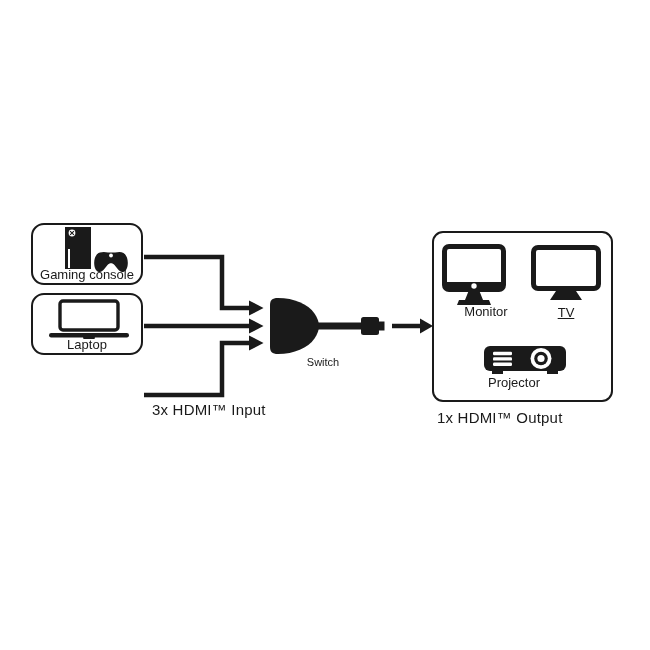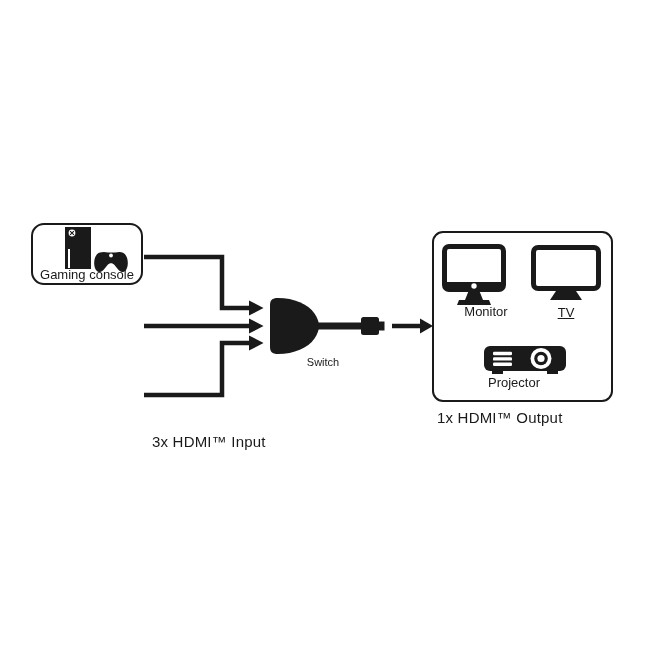--- a/index.html
+++ b/index.html
@@ -67,25 +67,33 @@
       <rect x="5" y="22" width="2" height="19" fill="#ffffff"></rect>
       <path d="M37 25.5 C40 24.5 43 25 45 25.5 L52 25.5 C55 25 58 24.5 60.5 26
                C63.5 28 65 32 64.8 36.5 C64.6 41 63 44.5 60 45 C58 45.3 56 44 54.5 41.8
                L51.5 38 C49.5 35.8 46.5 35.8 44.5 38 L41.5 41.8 C40 44 38 45.3 36 45
                C33 44.5 31.4 41 31.2 36.5 C31 32 32.5 28 35.5 26 Z" fill="#1a1a1a"></path>
       <circle cx="48" cy="28.5" r="1.9" fill="#ffffff"></circle>
     </svg>
     <div class="device-label">Gaming console</div>
   </div>
 
+  <div class="device-box" style="left:31px;top:293px;">
+    <svg class="device-icon" style="left:16px;top:4px;" width="80" height="42" viewBox="0 0 80 42">
+      <rect x="11" y="2" width="58" height="29" rx="3" fill="#ffffff" stroke="#1a1a1a" stroke-width="3.4"></rect>
+      <rect x="0" y="34" width="80" height="4.5" rx="2.2" fill="#1a1a1a"></rect>
+      <rect x="34" y="37.5" width="12" height="2.5" rx="1.2" fill="#1a1a1a"></rect>
+    </svg>
+    <div class="device-label">Laptop</div>
+  </div>
 
 
   <div class="switch-label">Switch</div>
 
-  <div class="caption" style="left:152px;top:433px;">3x HDMI™ Input</div>
+  <div class="caption" style="left:152px;top:401px;">3x HDMI™ Input</div>
   <div class="caption" style="left:437px;top:409px;">1x HDMI™ Output</div>
 
   <div class="output-box">
 
     <svg class="device-icon" style="position:absolute;left:8px;top:11px;" width="64" height="62" viewBox="0 0 64 62">
       <rect x="2.5" y="2.5" width="59" height="43" rx="4.5" fill="#ffffff" stroke="#1a1a1a" stroke-width="5"></rect>
       <rect x="3" y="38" width="58" height="7.5" fill="#1a1a1a"></rect>
       <circle cx="32" cy="42" r="2.7" fill="#ffffff"></circle>
       <polygon points="27,46 37,46 41,56 23,56" fill="#1a1a1a"></polygon>
       <polygon points="17,56 47,56 49,61 15,61" fill="#1a1a1a"></polygon>

